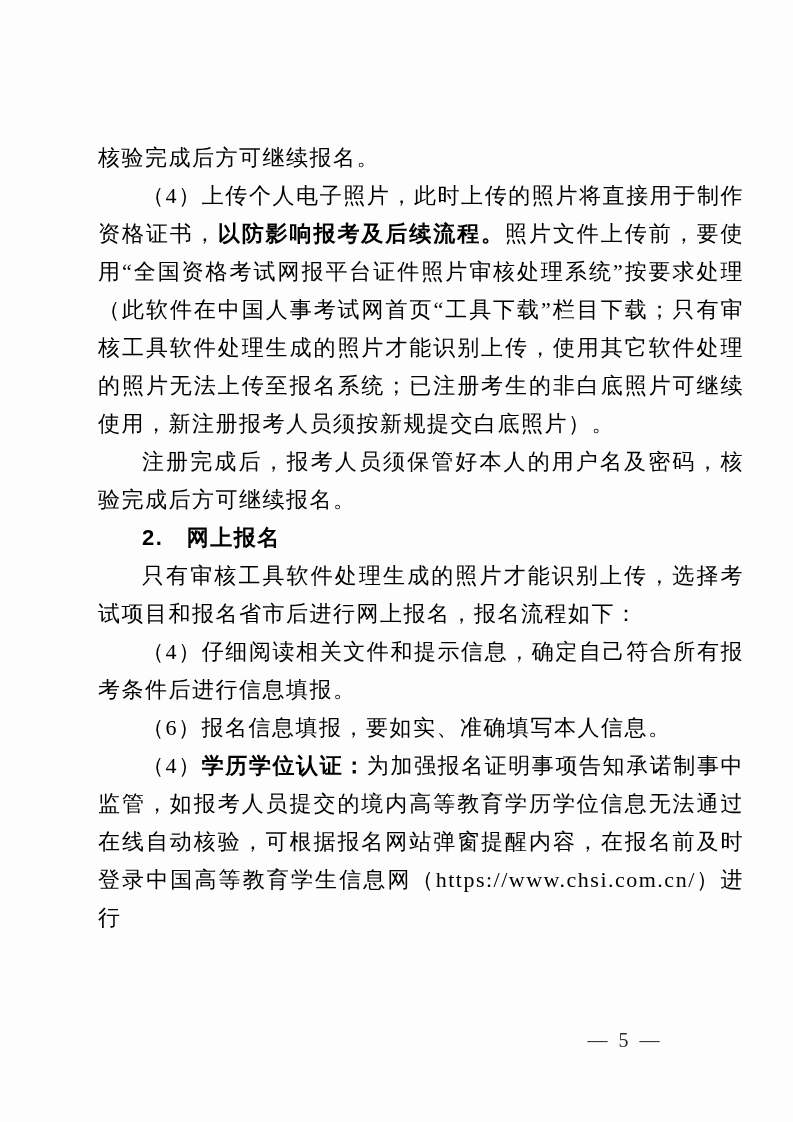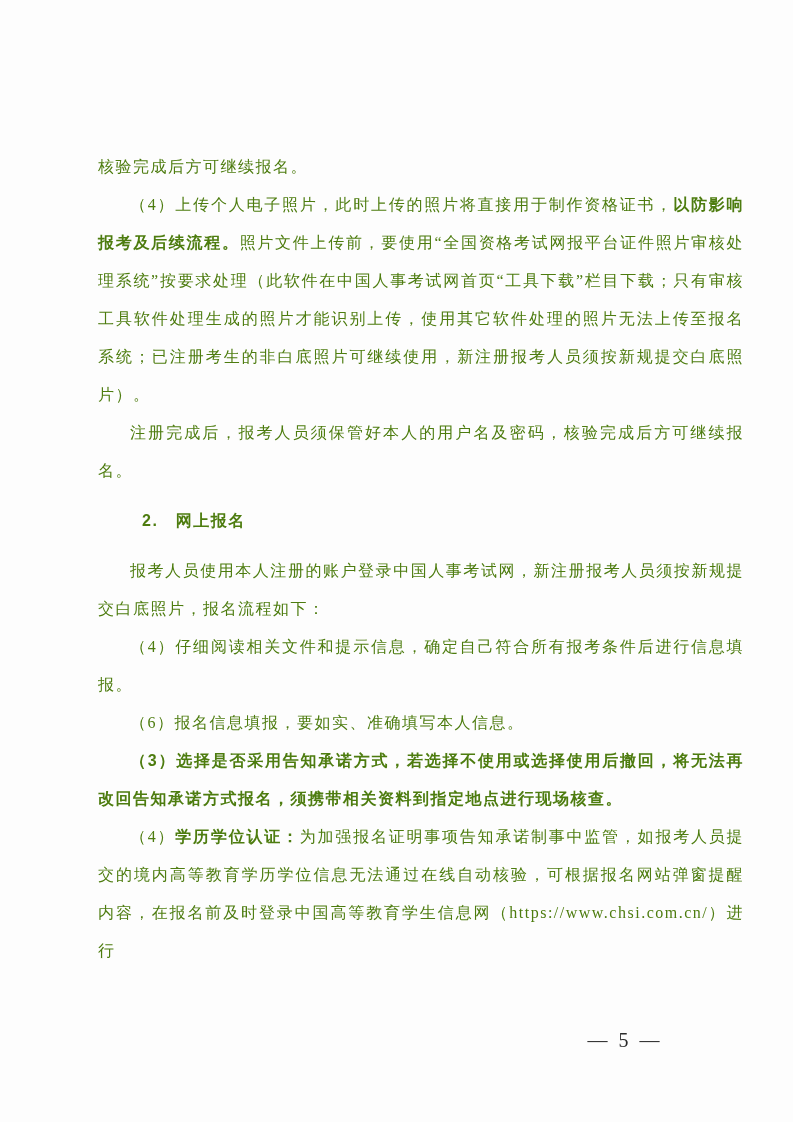--- a/index.html
+++ b/index.html
@@ -12,32 +12,32 @@
     overflow: hidden;
   }
   .page {
     position: absolute;
     inset: 0;
     background: #fdfdfd;
   }
   .doc-body {
     position: absolute;
     left: 98px;
-    top: 148px;
+    top: 139px;
     width: 646px;
-    color: #4d7c0f;
-    font-size: 16px;
+    color: #000000;
+    font-size: 22px;
     line-height: 38px;
     letter-spacing: 1.5px;
     text-align: justify;
     text-justify: inter-character;
   }
   .para { margin: 0; text-indent: 2em; }
   .para.noindent { text-indent: 0; }
-  .heading { margin: 12px; text-indent: 2em; font-weight: bold;
+  .heading { margin: 0; text-indent: 2em; font-weight: bold;
              font-family: "Liberation Sans", "DejaVu Sans", sans-serif; }
   .run { font-weight: normal; }
   .run.bold {
     font-weight: bold;
     font-family: "Liberation Sans", "DejaVu Sans", sans-serif;
   }
   .page-footer {
     position: absolute;
     top: 1026px;
     left: 558px;
@@ -58,27 +58,26 @@
   <div class="doc-body">
 
     <p class="para noindent"><span class="run">核验完成后方可继续报名。</span></p>
 
     <p class="para"><span class="run">（4）上传个人电子照片，此时上传的照片将直接用于制作资格证书，</span><span class="run bold">以防影响报考及后续流程。</span><span class="run">照片文件上传前，要使用“全国资格考试网报平台证件照片审核处理系统”按要求处理（此软件在中国人事考试网首页“工具下载”栏目下载；只有审核工具软件处理生成的照片才能识别上传，使用其它软件处理的照片无法上传至报名系统；已注册考生的非白底照片可继续使用，新注册报考人员须按新规提交白底照片）。</span></p>
 
     <p class="para"><span class="run">注册完成后，报考人员须保管好本人的用户名及密码，核验完成后方可继续报名。</span></p>
 
     <p class="heading"><span class="run bold">2.　网上报名</span></p>
 
-    <p class="para"><span class="run">报考人员使用本人注册的账户登录中国人事考试网，新注册报考人员须按新规提交白底照片，报名流程如下：</span></p>
+    <p class="para"><span class="run">只有审核工具软件处理生成的照片才能识别上传，选择考试项目和报名省市后进行网上报名，报名流程如下：</span></p>
 
     <p class="para"><span class="run">（4）仔细阅读相关文件和提示信息，确定自己符合所有报考条件后进行信息填报。</span></p>
 
     <p class="para"><span class="run">（6）报名信息填报，要如实、准确填写本人信息。</span></p>
 
-    <p class="para"><span class="run bold">（3）选择是否采用告知承诺方式，若选择不使用或选择使用后撤回，将无法再改回告知承诺方式报名，须携带相关资料到指定地点进行现场核查。</span></p>
 
     <p class="para"><span class="run">（4）</span><span class="run bold">学历学位认证：</span><span class="run">为加强报名证明事项告知承诺制事中监管，如报考人员提交的境内高等教育学历学位信息无法通过在线自动核验，可根据报名网站弹窗提醒内容，在报名前及时登录中国高等教育学生信息网（https://www.chsi.com.cn/）进行</span></p>
 
   </div>
 
   <div class="page-footer">— 5 —</div>
 
 </div>
 
 </body></html>

